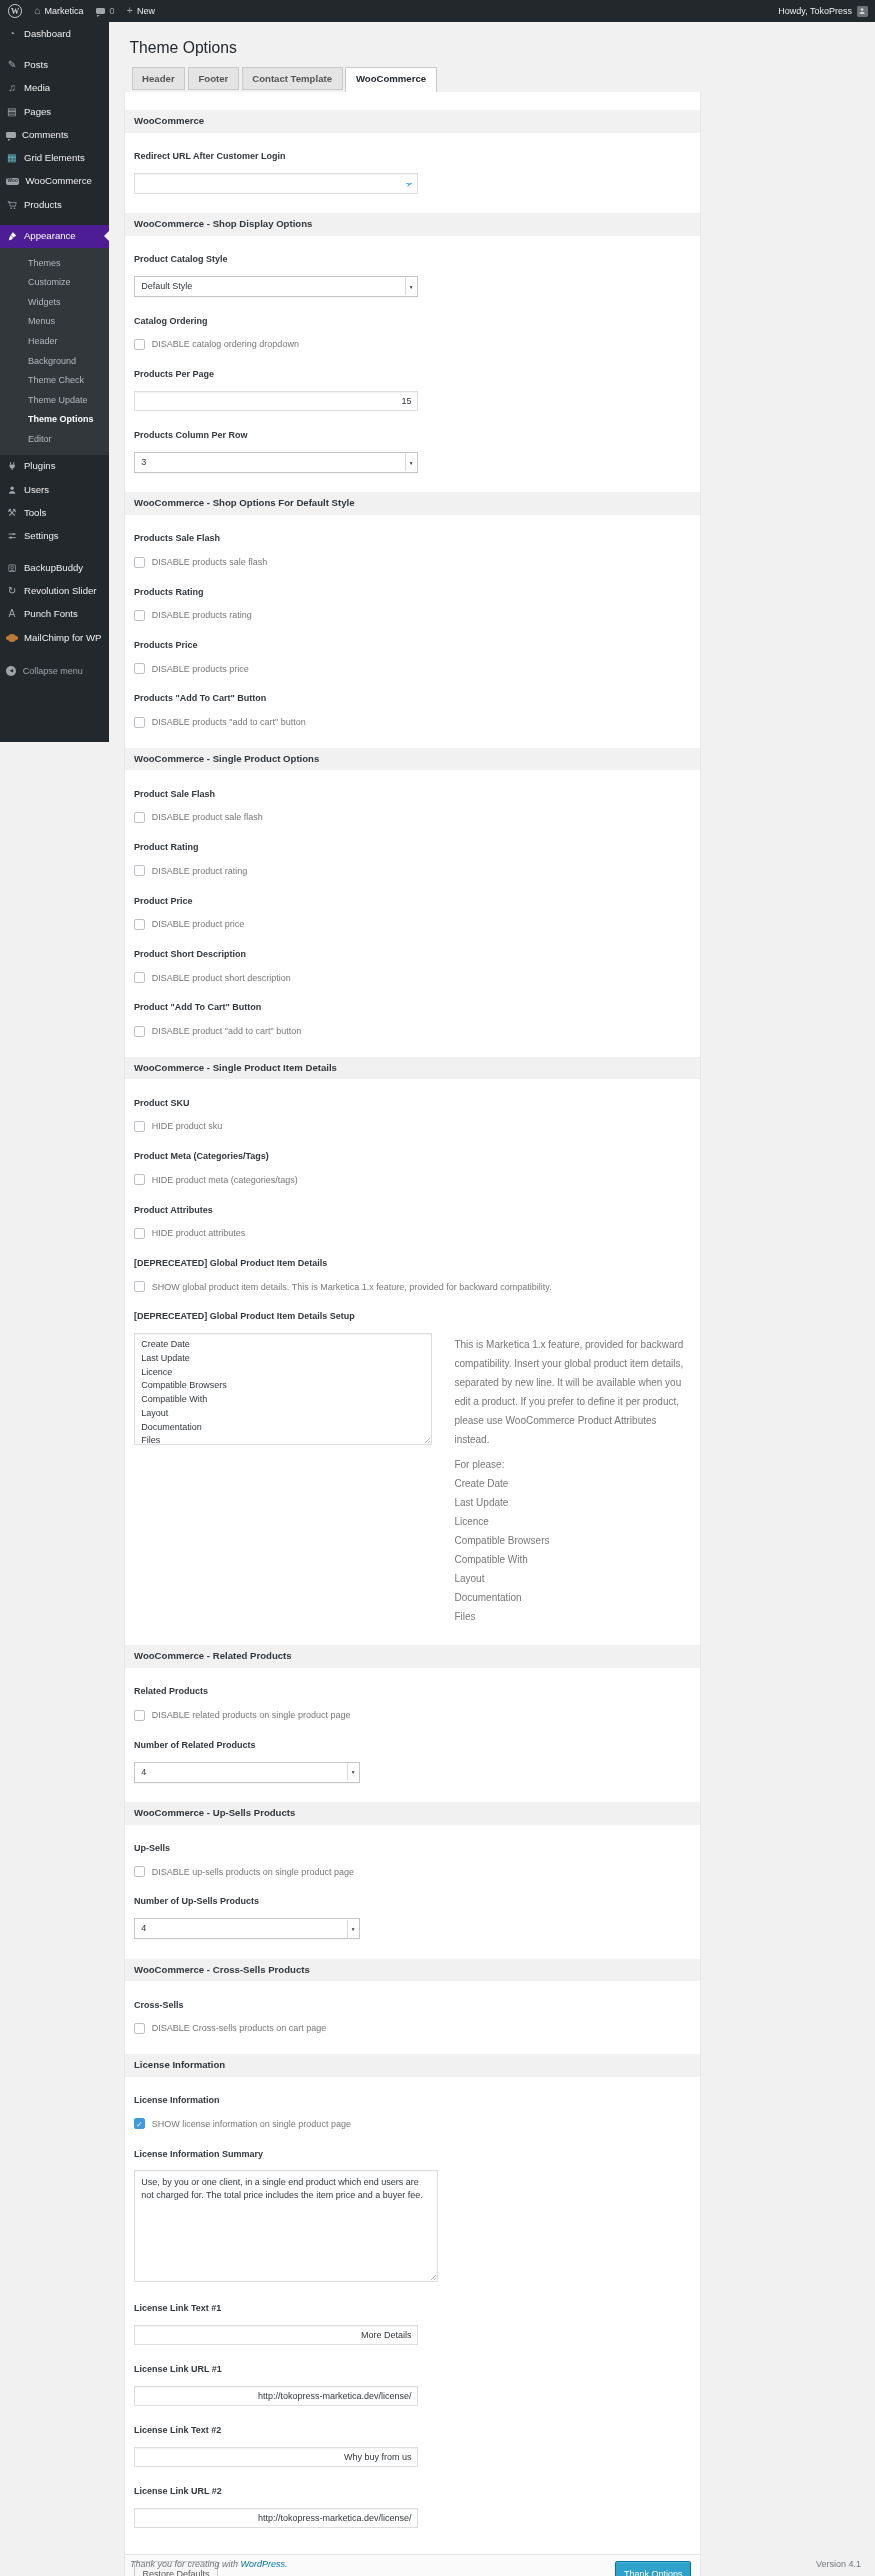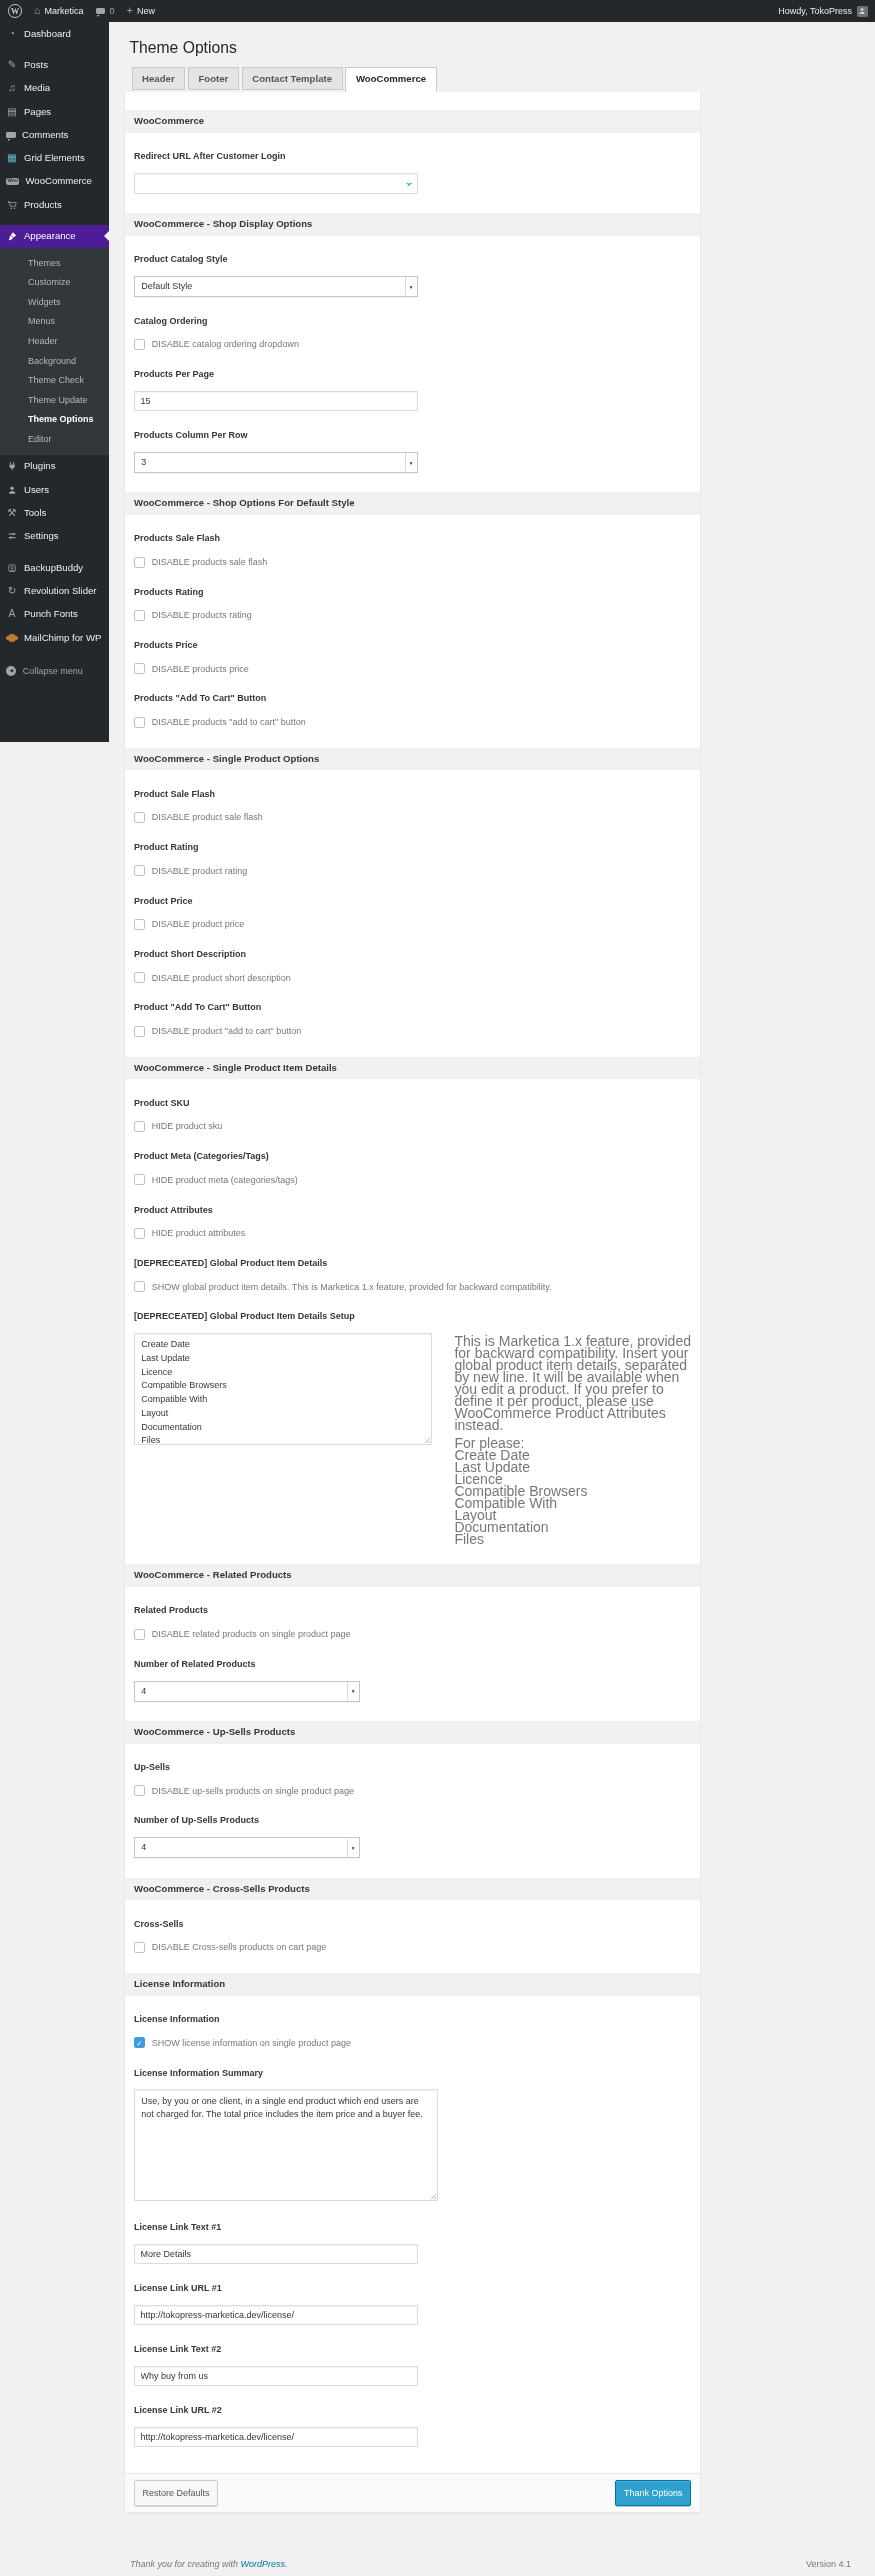--- a/index.html
+++ b/index.html
@@ -46,39 +46,39 @@
   .tab.active { height:25px; line-height:22.6px; background:#fff; border-bottom:0; color:#23282d; }
 
   .panel { width:577px; background:#fff; border:0.7px solid #e7e7e7; border-top:none; overflow:hidden; box-shadow:0 0.7px 0.7px rgba(0,0,0,.04); }
   .section-header { margin-top:18px; background:#f1f1f1; height:22.6px; line-height:22.6px; padding:0 9px; font-size:9.6px; font-weight:bold; color:#32373c; }
   .section-fields { padding:0 9px; }
   .field { margin-top:18.5px; }
   .field-label { font-weight:bold; color:#32373c; font-size:9px; line-height:11.6px; }
   .control { margin-top:10.3px; }
   .w-wide { width:284px; } .w-narrow { width:226px; }
   .input-wrap { position:relative; }
-  .input-wrap input { width:100%; height:20.5px; border:0.7px solid #ddd; box-shadow:inset 0 0.7px 1.4px rgba(0,0,0,.07); padding:0 5.5px; font-size:9px; color:#32373c; font-family:"Liberation Sans", sans-serif; background:#fff; }
+  .input-wrap input { width:100%; height:20.5px; border:0.7px solid #ddd; box-shadow:inset 0 0.7px 1.4px rgba(0,0,0,.07); padding:0 5.5px; font-size:9px; color:#32373c; font-family:"Liberation Sans", sans-serif; background:#fff;text-align:right; }
   .picker-icon { position:absolute; right:4.8px; top:50%; transform:translateY(-54%) rotate(-18deg); color:#2ea2cc; font-size:9.6px; }
   .selectbox { position:relative; height:21px; border:0.7px solid #c5c5c5; background:#fff; box-shadow:0 0.7px 0 rgba(0,0,0,.05); line-height:19px; padding:0 18px 0 6.2px; font-size:9px; color:#32373c; cursor:pointer; }
   .select-arrow { position:absolute; right:0.7px; top:0.7px; bottom:0.7px; width:11.6px; border-left:0.7px solid #d8d8d8; display:grid; place-items:center; font-size:5.5px; color:#333; background:#fdfdfd; }
   .cb-row { display:flex; align-items:center; gap:6.8px; margin-top:11px; color:#777; font-size:9px; cursor:pointer; line-height:12.3px; }
   .cb { width:11px; height:11px; border:0.7px solid #b9bfc4; border-radius:2.1px; background:#fff; display:inline-grid; place-items:center; font-size:7.5px; color:#fff; flex:0 0 11px; }
   .cb.checked { background:#3f9be0; border-color:#3f9be0; }
   .ta-row { display:flex; align-items:flex-start; }
   .ta-wrap { position:relative; width:304px; }
   .ta-wrap textarea { width:100%; height:112px; border:0.7px solid #ddd; box-shadow:inset 0 0.7px 1.4px rgba(0,0,0,.07); padding:4.1px 6.2px; font-size:9px; line-height:13.7px; color:#32373c; font-family:"Liberation Sans", sans-serif; resize:none; }
   .resize-handle { position:absolute; right:2.1px; bottom:4.1px; width:6.8px; height:6.8px; background:repeating-linear-gradient(135deg, transparent 0 1.4px, #b5b5b5 1.4px 2.1px); clip-path:polygon(100% 0, 100% 100%, 0 100%); }
-  .note { margin-left:22px; width:241px; font-size:14px; line-height:12px; color:#777; padding-top:1.4px; }
+  .note { margin-left:22px; width:241px; font-size:10px; line-height:19px; color:#777; padding-top:1.4px; }
   .note-gap { height:6.2px; }
   .submit-bar { margin-top:26px; border-top:0.7px solid #e3e3e3; background:#fafafa; padding:6.2px 9px; display:flex; justify-content:space-between; align-items:center; }
   .btn { height:26px; padding:0 7.5px; font-size:9px; border-radius:2.1px; cursor:pointer; font-family:"Liberation Sans", sans-serif; }
   .btn-secondary { background:#f7f7f7; border:0.7px solid #ccc; color:#555; box-shadow:0 0.7px 0 #ccc; }
   .btn-primary { background:#2ea2cc; border:0.7px solid #0074a2; color:#fff; box-shadow:inset 0 0.7px 0 rgba(120,200,230,.6), 0 0.7px 0 rgba(0,86,132,.4); }
 
-  .admin-footer { position:absolute; left:130px; right:25px; bottom:6.8px; display:flex; justify-content:space-between; color:#72777c; font-size:9px; }
+  .admin-footer { position:absolute; left:130px; right:15px; bottom:6.8px; display:flex; justify-content:space-between; color:#72777c; font-size:9px; }
   .thanks { font-style:italic; }
   .thanks a { color:#0074a2; text-decoration:none; font-style:italic; cursor:pointer; }
 </style>
 </head>
 <body>
 
 <div id="screenshot">
 
   <div class="admin-bar">
     <span class="ab-item">

